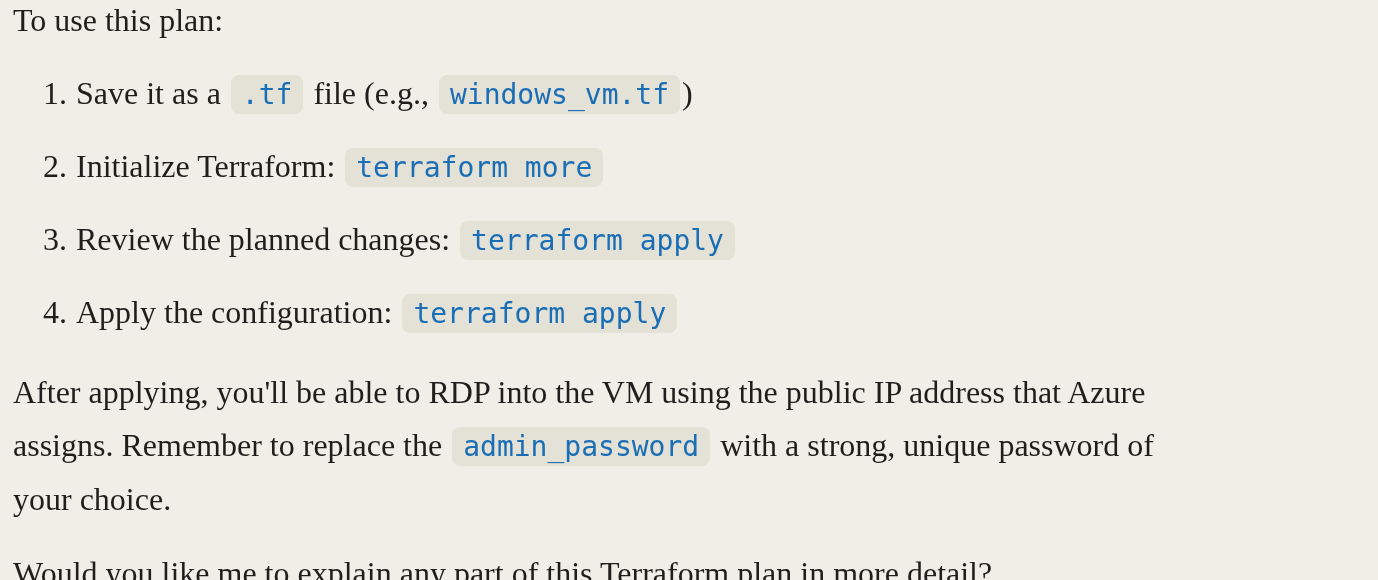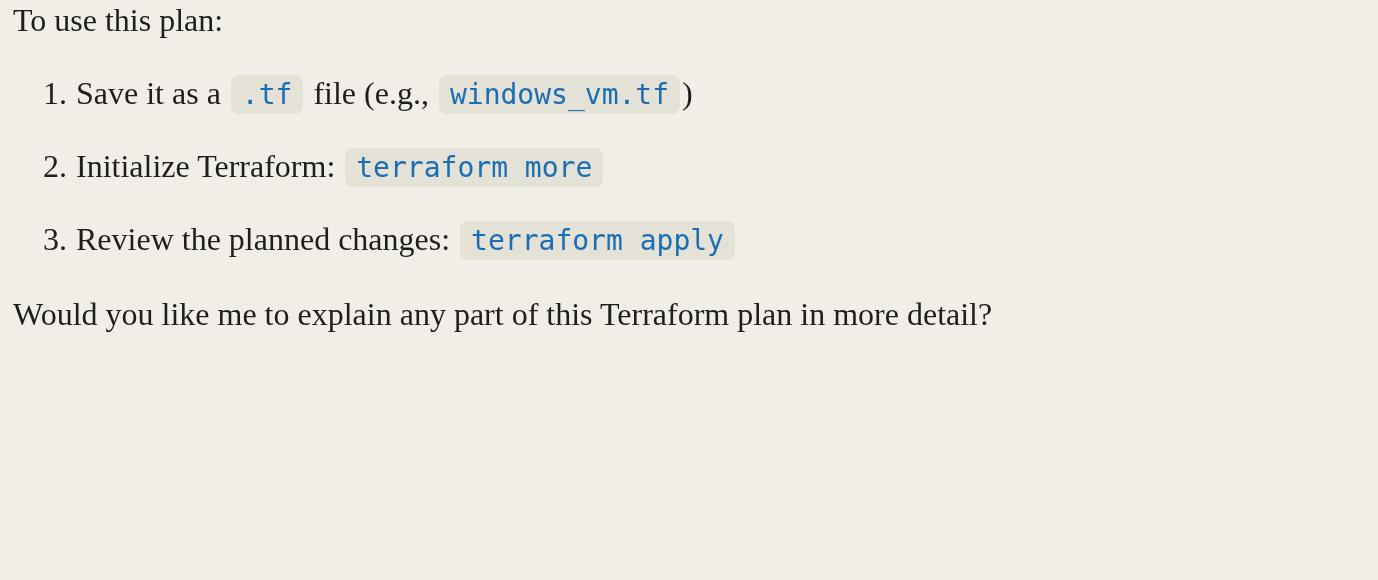--- a/index.html
+++ b/index.html
@@ -60,17 +60,19 @@
 <div class="message">
   <p class="intro">To use this plan:</p>
 
   <ol class="steps">
   <li><span class="step-number">1.</span><span class="step-text">Save it as a <code class="pill">.tf</code> file (e.g., <code class="pill">windows_vm.tf</code>)</span></li>
 
   <li><span class="step-number">2.</span><span class="step-text">Initialize Terraform: <code class="pill">terraform more</code></span></li>
 
   <li><span class="step-number">3.</span><span class="step-text">Review the planned changes: <code class="pill">terraform apply</code></span></li>
 
+  <li><span class="step-number">4.</span><span class="step-text">Apply the configuration: <code class="pill">terraform apply</code></span></li>
 </ol>
 
+  <p class="para">After applying, you'll be able to RDP into the VM using the public IP address that Azure<br>assigns. Remember to replace the <code class="pill">admin_password</code> with a strong, unique password of<br>your choice.</p>
 
   <p class="closing">Would you like me to explain any part of this Terraform plan in more detail?</p>
 </div>
 
 </body></html>

